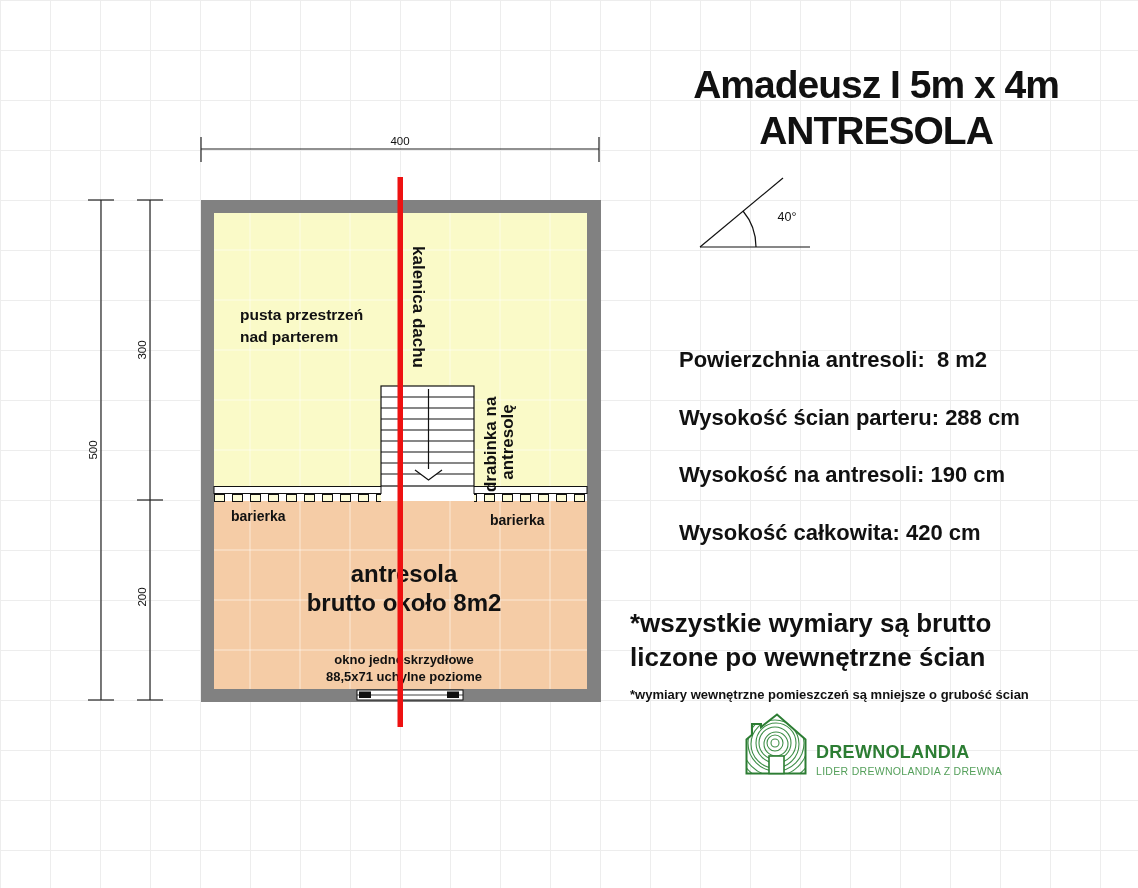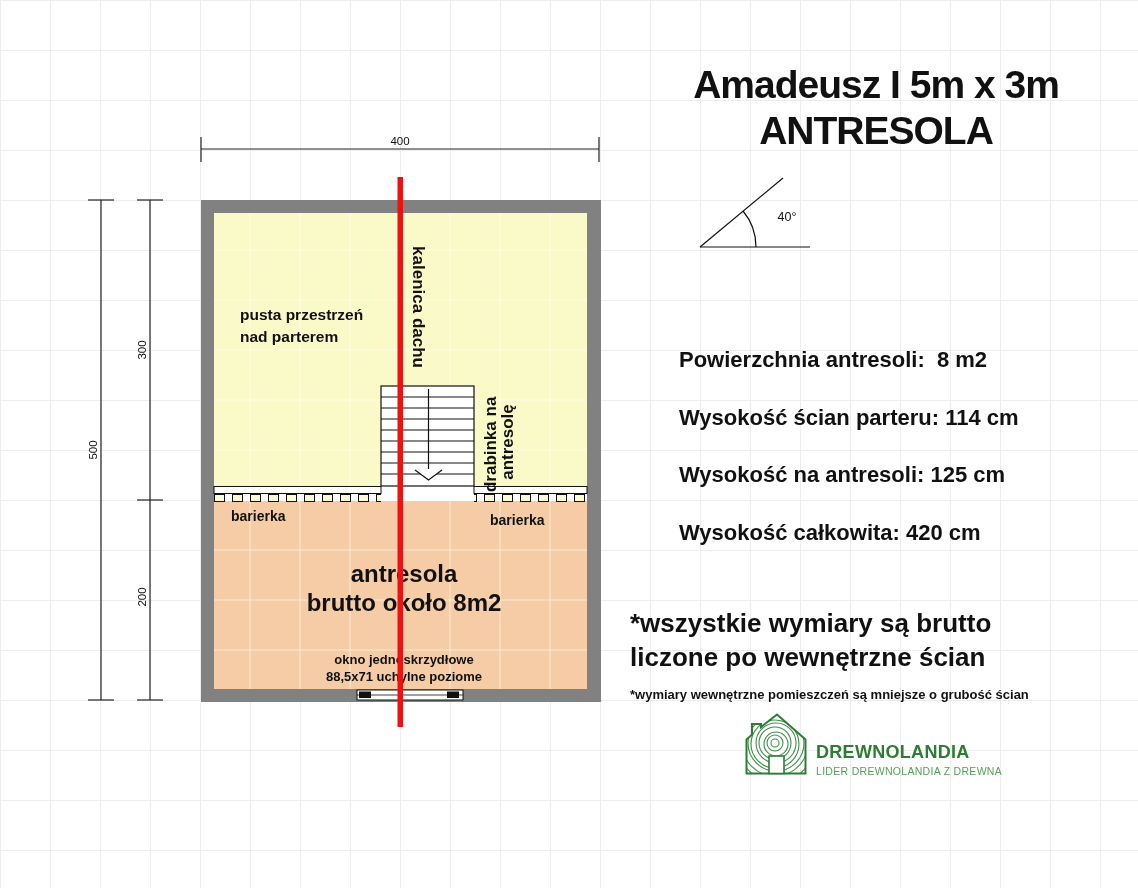--- a/index.html
+++ b/index.html
@@ -127,29 +127,29 @@
 
     <g stroke="#111" stroke-width="1.2" fill="none">
       <line x1="700" y1="247" x2="810" y2="247"></line>
       <line x1="700" y1="247" x2="783" y2="178"></line>
       <path d="M 756 247 A 56 56 0 0 0 743 211"></path>
     </g>
     <text x="787" y="221" text-anchor="middle" font-size="12.5">40°</text>
   </svg>
 
   <div class="abs title">
-    <div>Amadeusz I 5m x 3m</div>
+    <div>Amadeusz I 5m x 4m</div>
     <div>ANTRESOLA</div>
   </div>
 
 
   <div class="abs specs">
     <div class="spec-line">Powierzchnia antresoli:  8 m2</div>
-    <div class="spec-line">Wysokość ścian parteru: 114 cm</div>
-    <div class="spec-line">Wysokość na antresoli: 125 cm</div>
+    <div class="spec-line">Wysokość ścian parteru: 288 cm</div>
+    <div class="spec-line">Wysokość na antresoli: 190 cm</div>
     <div class="spec-line">Wysokość całkowita: 420 cm</div>
   </div>
 
   <div class="abs note-big">
     <div>*wszystkie wymiary są brutto</div>
     <div>liczone po wewnętrzne ścian</div>
   </div>
 
   <div class="abs note-small">*wymiary wewnętrzne pomieszczeń są mniejsze o grubość ścian</div>
 

